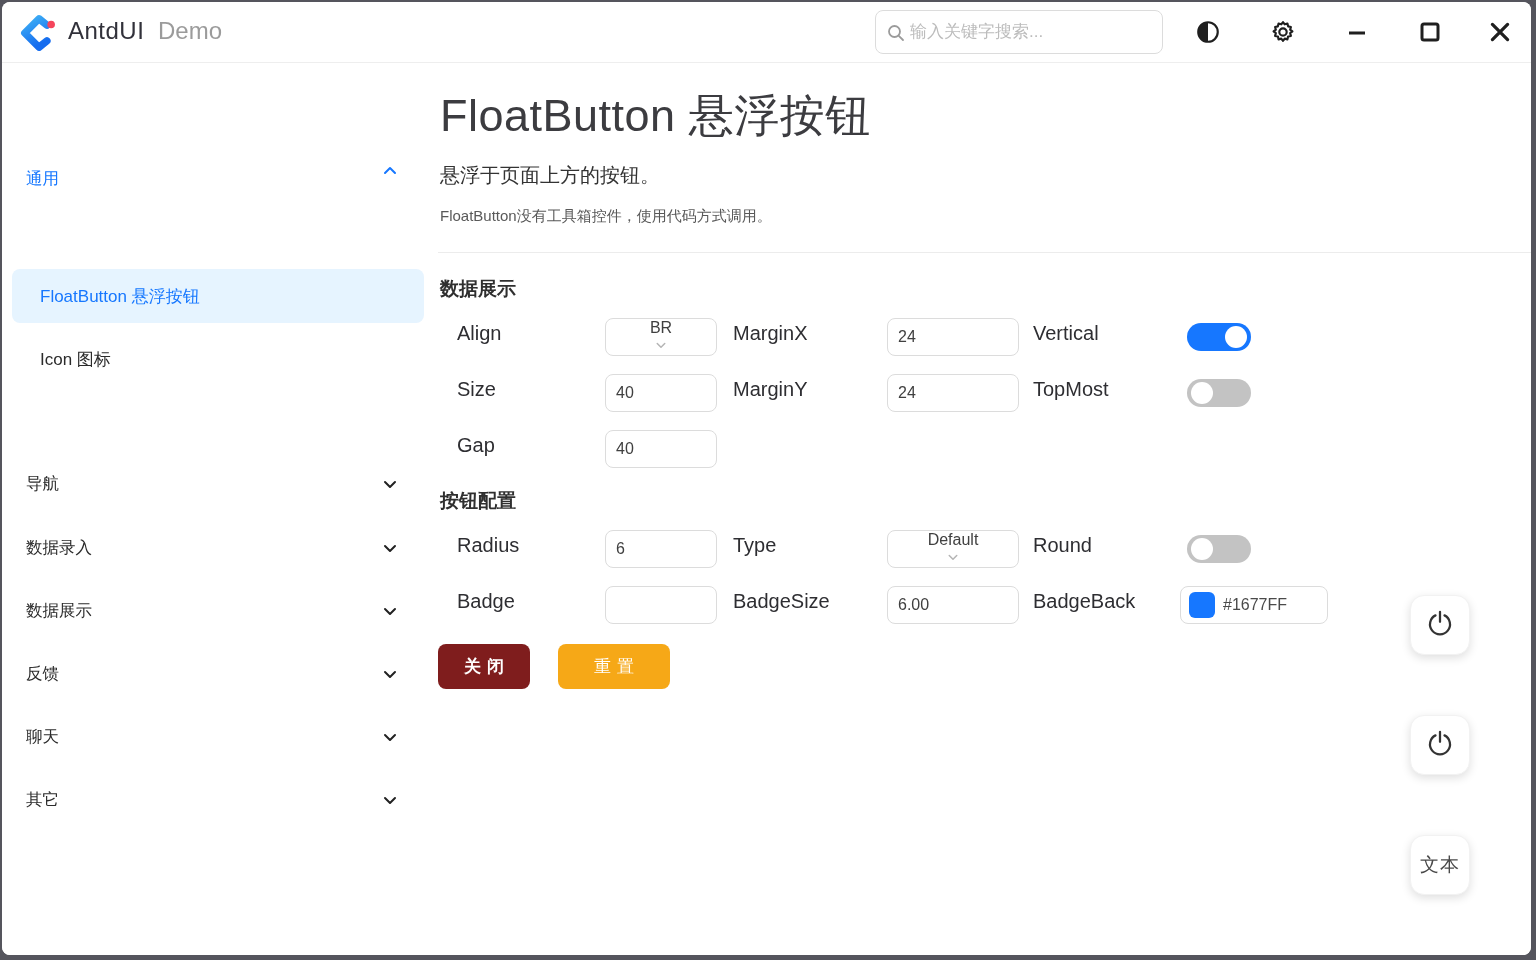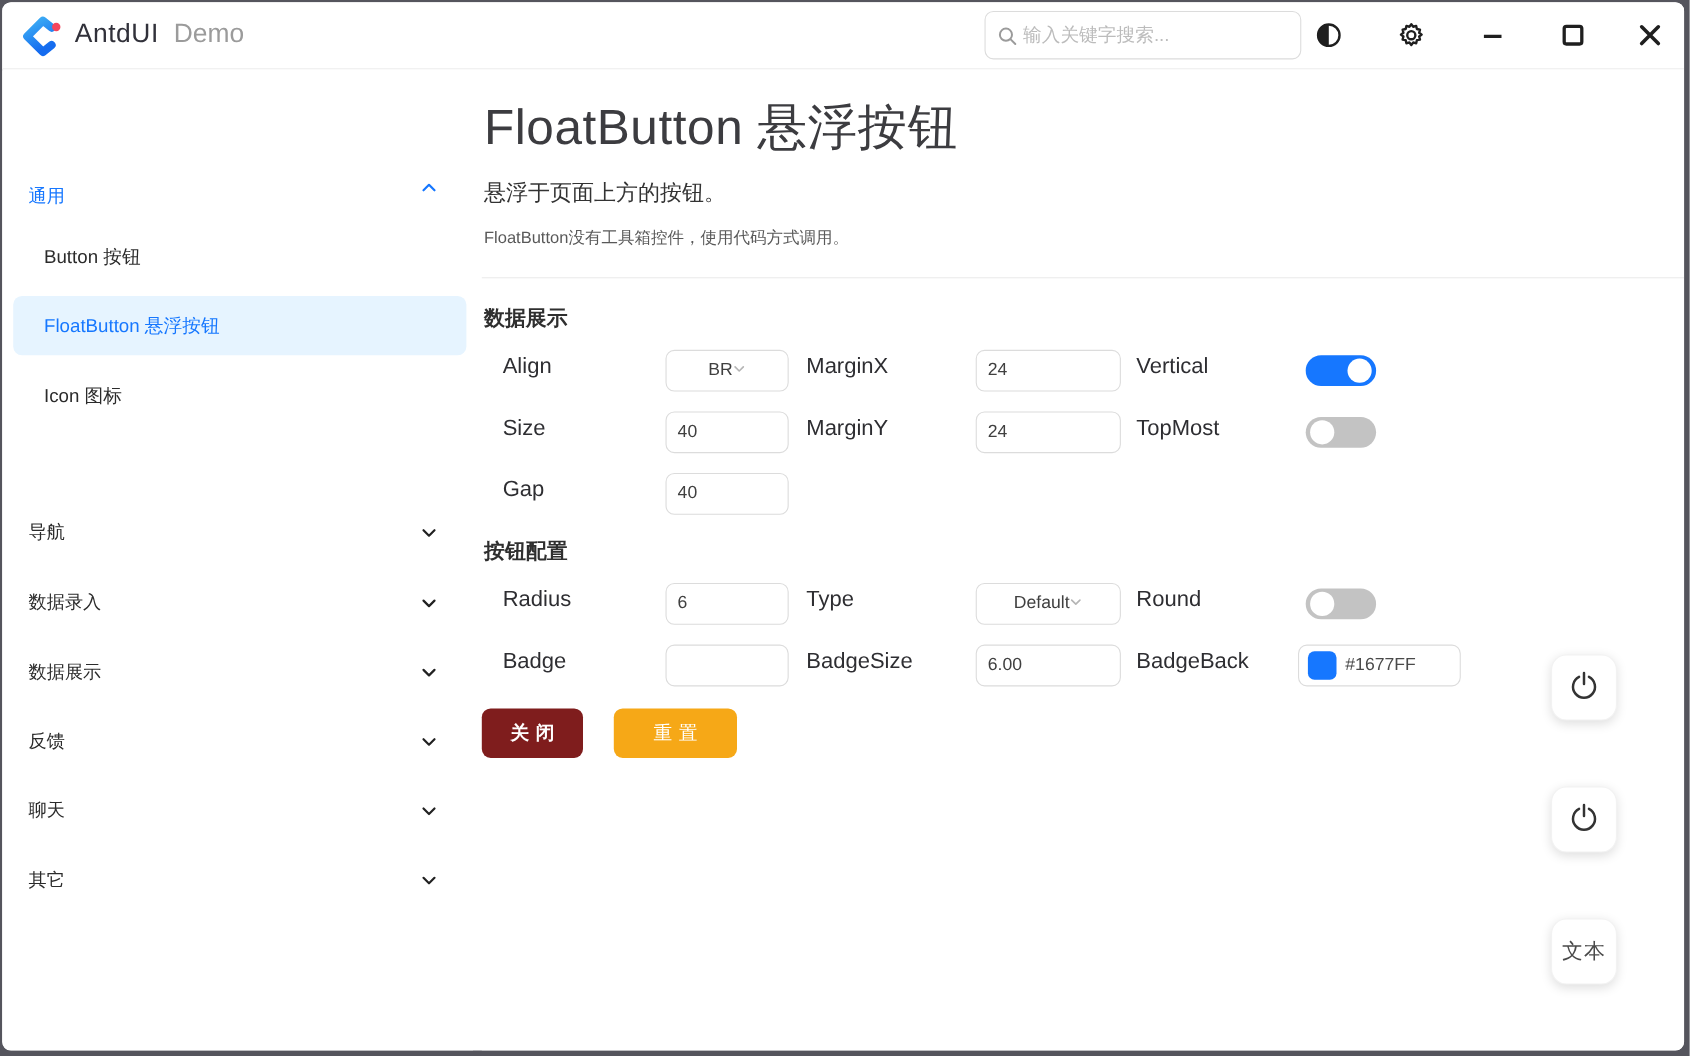--- a/index.html
+++ b/index.html
@@ -5,21 +5,21 @@
   * { margin:0; padding:0; box-sizing:border-box; }
   html,body { width:1536px; height:960px; }
   body { font-family:"Liberation Sans", sans-serif; background:#55555d; position:relative; overflow:hidden; }
   .window { position:absolute; left:2px; top:2px; right:5px; bottom:5px; background:#fff; border-radius:8px; overflow:hidden; }
 
   
   .titlebar { position:absolute; left:0; top:0; right:0; height:61px; background:#fff; border-bottom:1px solid #eeeeee; }
   .logo { position:absolute; left:18px; top:12px; width:38px; height:38px; }
   .app-name { position:absolute; left:66px; top:15px; font-size:24px; color:#31313a; letter-spacing:0.5px; }
   .app-sub  { position:absolute; left:156px; top:15px; font-size:24px; color:#9b9b9b; }
-  .search { position:absolute; left:873px; top:8px; width:288px; height:44px; border:1px solid #dcdcdc; border-radius:8px; background:#fff;margin-left:20px; }
+  .search { position:absolute; left:873px; top:8px; width:288px; height:44px; border:1px solid #dcdcdc; border-radius:8px; background:#fff; }
   .search .s-icon { position:absolute; left:10px; top:12px; width:20px; height:20px; }
   .search input { position:absolute; left:34px; top:1px; right:8px; height:40px; border:none; outline:none; font-size:17px; color:#444; background:transparent; font-family:"Liberation Sans",sans-serif; }
   .search input::placeholder { color:#bcbcbc; }
   .tb-btn { position:absolute; top:13px; width:36px; height:36px; border:none; background:transparent; cursor:pointer; display:flex; align-items:center; justify-content:center; }
   .tb-theme { left:1188px; } .tb-gear { left:1263px; } .tb-min { left:1337px; } .tb-max { left:1410px; } .tb-close { left:1480px; }
 
   
   .sidebar { position:absolute; left:0; top:62px; width:428px; bottom:0; background:#fff; }
   .side-row { position:absolute; left:10px; width:412px; height:54px; display:flex; align-items:center; border-radius:8px; cursor:pointer; }
   .side-row .lbl { font-size:16.5px; color:#2b2b2b; margin-left:14px; }
@@ -37,21 +37,21 @@
   .divider { position:absolute; left:0; top:188px; right:0; height:1px; background:#ececec; }
   .sec-h { position:absolute; left:2px; font-size:19px; font-weight:700; color:#2f2f2f; }
   .sec-h.s1 { top:212px; } .sec-h.s2 { top:424px; }
 
   .frow { position:absolute; left:15px; right:0; height:38px; }
   .r1{top:254px;} .r2{top:310px;} .r3{top:366px;} .r4{top:466px;} .r5{top:522px;}
   .flabel { position:absolute; top:4px; font-size:20px; color:#2e2e32; }
   .c1l{left:4px;} .c2l{left:280px;} .c3l{left:580px;}
   .ffield { position:absolute; top:0; height:38px; border:1px solid #dcdcdc; border-radius:8px; background:#fff; display:flex; align-items:center; padding:0 10px; font-size:16px; color:#404040; }
   .c1f{left:152px;width:112px;} .c2f{left:434px;width:132px;}
-  .sel { justify-content:center; cursor:pointer; }
+  .sel { justify-content:space-between; cursor:pointer;flex-direction:column; }
   .toggle { position:absolute; left:734px; top:5px; width:64px; height:28px; border-radius:14px; cursor:pointer; }
   .toggle .knob { position:absolute; top:3px; width:22px; height:22px; border-radius:50%; background:#fff; }
   .toggle.on { background:#1677FF; } .toggle.on .knob { right:4px; }
   .toggle.off { background:#c3c3c3; } .toggle.off .knob { left:4px; }
   .badgeback { left:727px; width:148px; padding:0 8px; }
   .swatch { width:26px; height:26px; border-radius:6px; background:#1677FF; margin-right:8px; flex:none; }
   .bb-text { font-size:16px; color:#4a4a4a; }
 
   .action-btn { position:absolute; top:580px; height:45px; border:none; border-radius:8px; color:#fff; font-size:17px; letter-spacing:6px; padding-left:6px; cursor:pointer; font-family:"Liberation Sans",sans-serif; }
   .btn-close { left:0; width:92px; background:#7f1d1d;font-weight:bold; }
@@ -133,23 +133,20 @@
   </header>
 
   <nav class="sidebar">
     <div class="side-row group-active" style="top:80px;">
       <span class="lbl">通用</span>
       <span class="chev">
         <svg width="16" height="16" viewBox="0 0 16 16">
             <path d="M3 10 L8 5 L13 10" fill="none" stroke="#1677FF" stroke-width="2" stroke-linecap="round" stroke-linejoin="round"></path>
           </svg>
       </span>
-    </div>
-    <div class="side-row sub" style="top:142px;">
-      <span class="lbl">Button 按钮</span>
     </div>
     <div class="side-row sub selected" style="top:205px;">
       <span class="lbl">FloatButton 悬浮按钮</span>
     </div>
     <div class="side-row sub" style="top:268px;">
       <span class="lbl">Icon 图标</span>
     </div>
 
     <div class="side-row" style="top:393px;">
       <span class="lbl">导航</span>

